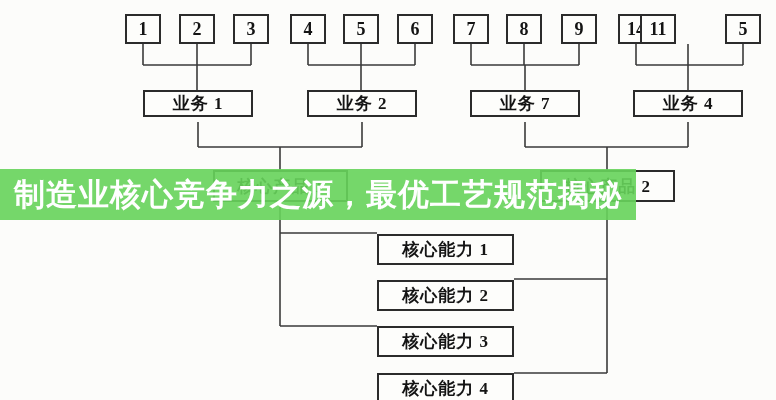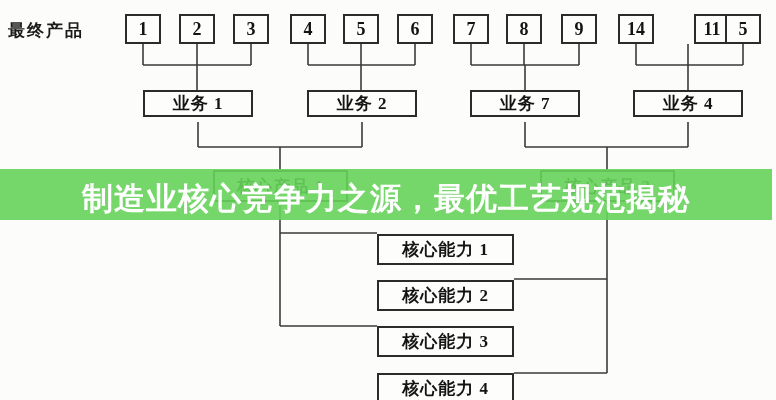--- a/index.html
+++ b/index.html
@@ -46,24 +46,24 @@
     left: 377px; width: 137px; height: 31px;
     font-size: 17px; font-weight: bold; letter-spacing: 1px; margin-top: 16px;
   }
   #row-label {
     position: absolute; left: 8px; top: 19px; z-index: 2;
     font-size: 17px; font-weight: bold; letter-spacing: 2px;
     color: #1b1b1b;
   }
   #banner {
     position: absolute; left: 0; top: 169px;
-    width: 772px; height: 51px;
+    width: 636px; height: 51px;
     z-index: 3;
     background: rgba(103, 211, 91, 0.91);
-    display: flex; align-items: flex-end; justify-content: center;
+    display: flex; align-items: center; justify-content: center;
   }
   #banner-text {
     font-family: "Liberation Sans", sans-serif;
     font-weight: bold;
     font-size: 31px;
     color: #ffffff;
     letter-spacing: 1px;
     white-space: nowrap;
   }
 </style>
@@ -110,33 +110,32 @@
 
     <line class="cline" x1="280" y1="202" x2="280" y2="326"></line>
     <line class="cline" x1="607" y1="202" x2="607" y2="373"></line>
 
     <line class="cline" x1="280" y1="233" x2="377" y2="233"></line>
     <line class="cline" x1="514" y1="279" x2="607" y2="279"></line>
     <line class="cline" x1="280" y1="326" x2="377" y2="326"></line>
     <line class="cline" x1="514" y1="373" x2="607" y2="373"></line>
   </svg>
 
-  <div id="row-label">最终产品</div>
 
   <div class="dbox num-box" style="left:125px">1</div>
   <div class="dbox num-box" style="left:179px">2</div>
   <div class="dbox num-box" style="left:233px">3</div>
   <div class="dbox num-box" style="left:290px">4</div>
   <div class="dbox num-box" style="left:343px">5</div>
   <div class="dbox num-box" style="left:397px">6</div>
   <div class="dbox num-box" style="left:453px">7</div>
   <div class="dbox num-box" style="left:506px">8</div>
   <div class="dbox num-box" style="left:561px">9</div>
   <div class="dbox num-box" style="left:618px">14</div>
-  <div class="dbox num-box" style="left:694px">11</div>
+  <div class="dbox num-box" style="left:640px">11</div>
   <div class="dbox num-box" style="left:725px">5</div>
 
   <div class="dbox biz-box" style="left:143px">业务 1</div>
   <div class="dbox biz-box" style="left:307px">业务 2</div>
   <div class="dbox biz-box" style="left:470px">业务 7</div>
   <div class="dbox biz-box" style="left:633px">业务 4</div>
 
   <div class="dbox coreprod-box" style="left:213px">核心产品 1</div>
   <div class="dbox coreprod-box" style="left:540px">核心产品 2</div>
 

